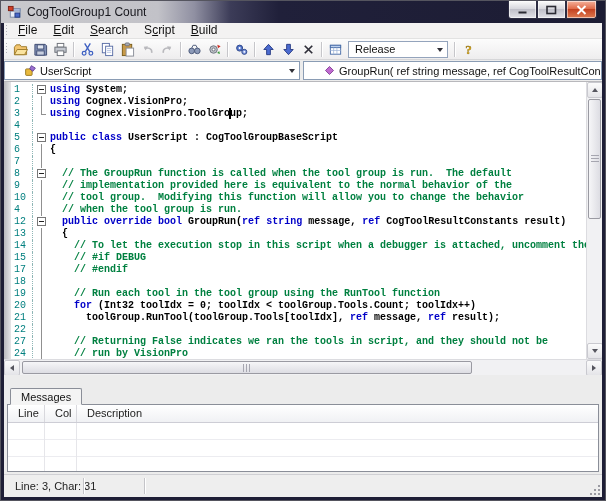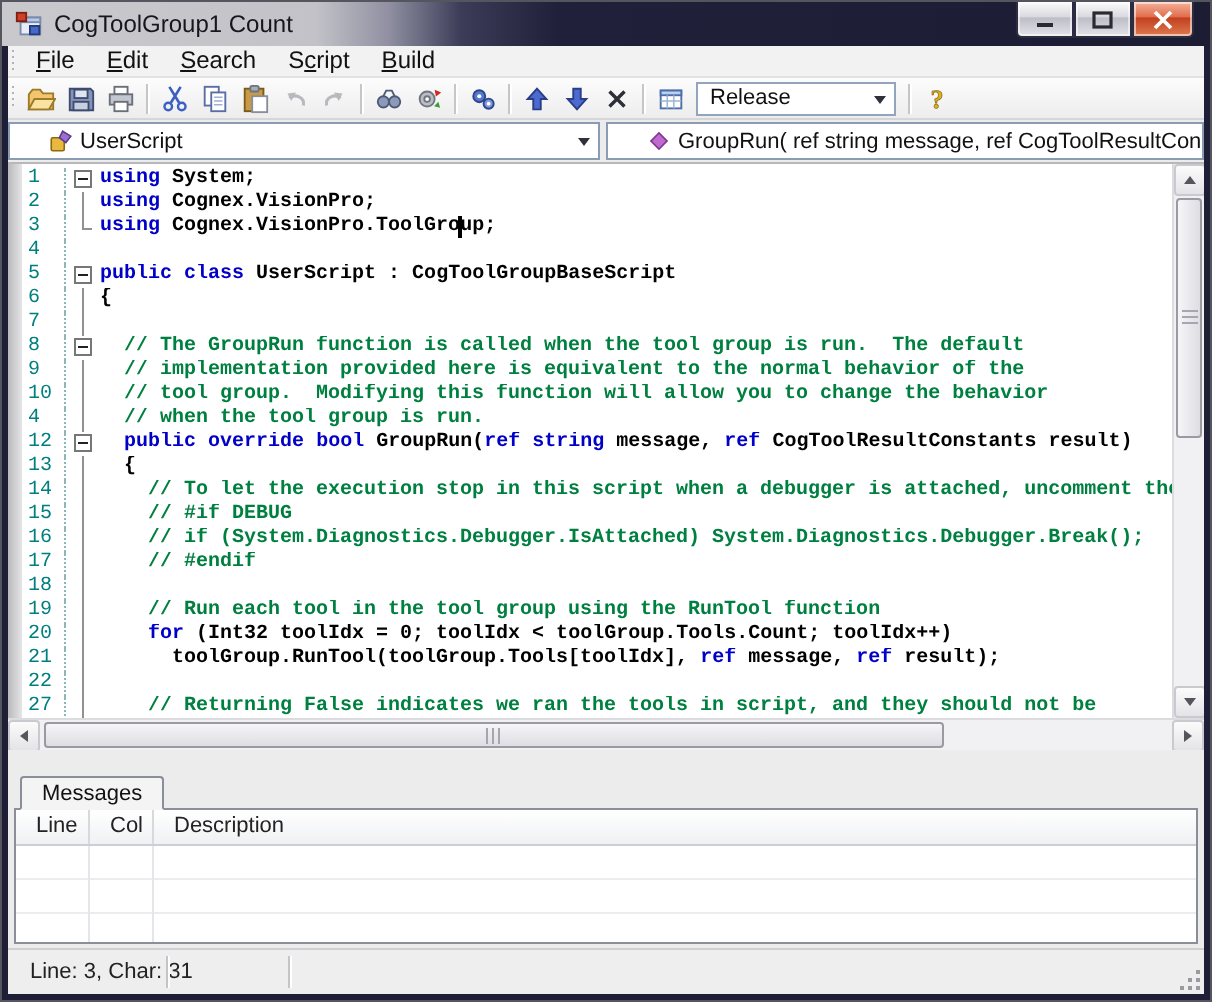--- a/index.html
+++ b/index.html
@@ -346,25 +346,20 @@
             <div class="enum">14</div>
             <div class="efold line"></div>
             <div class="ecode"><span class="seg-c">    // To let the execution stop in this script when a debugger is attached, uncomment the</span></div>
           </div>
           <div class="erow">
             <div class="enum">15</div>
             <div class="efold line"></div>
             <div class="ecode"><span class="seg-c">    // #if DEBUG</span></div>
           </div>
           <div class="erow">
-            <div class="enum">16</div>
-            <div class="efold line"></div>
-            <div class="ecode"><span class="seg-c">    // if (System.Diagnostics.Debugger.IsAttached) System.Diagnostics.Debugger.Break();</span></div>
-          </div>
-          <div class="erow">
             <div class="enum">17</div>
             <div class="efold line"></div>
             <div class="ecode"><span class="seg-c">    // #endif</span></div>
           </div>
           <div class="erow">
             <div class="enum">18</div>
             <div class="efold line"></div>
             <div class="ecode"></div>
           </div>
           <div class="erow">

